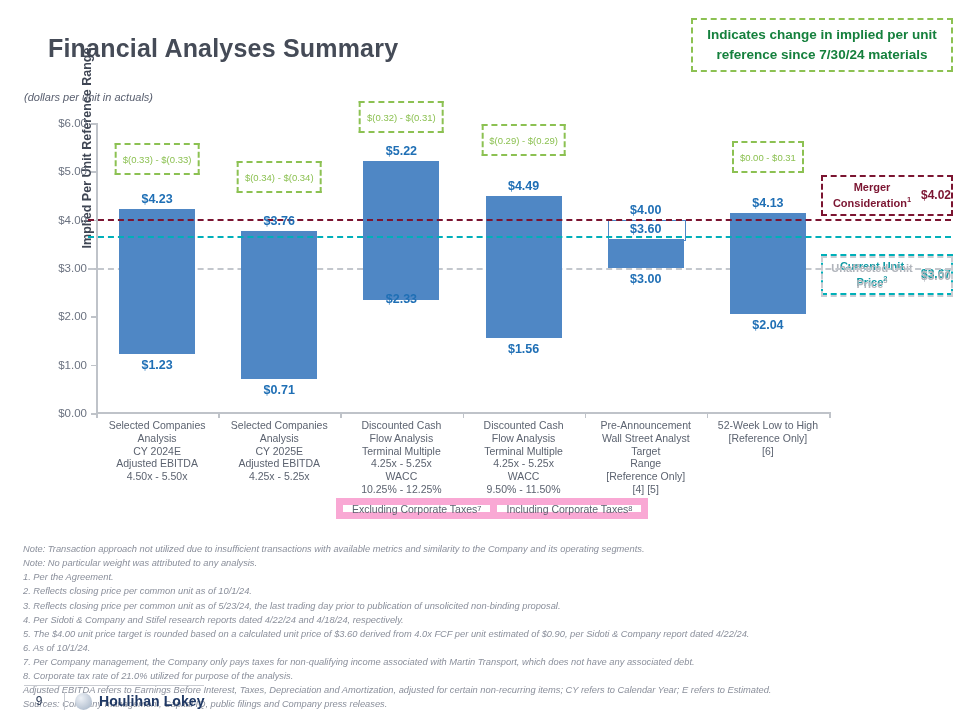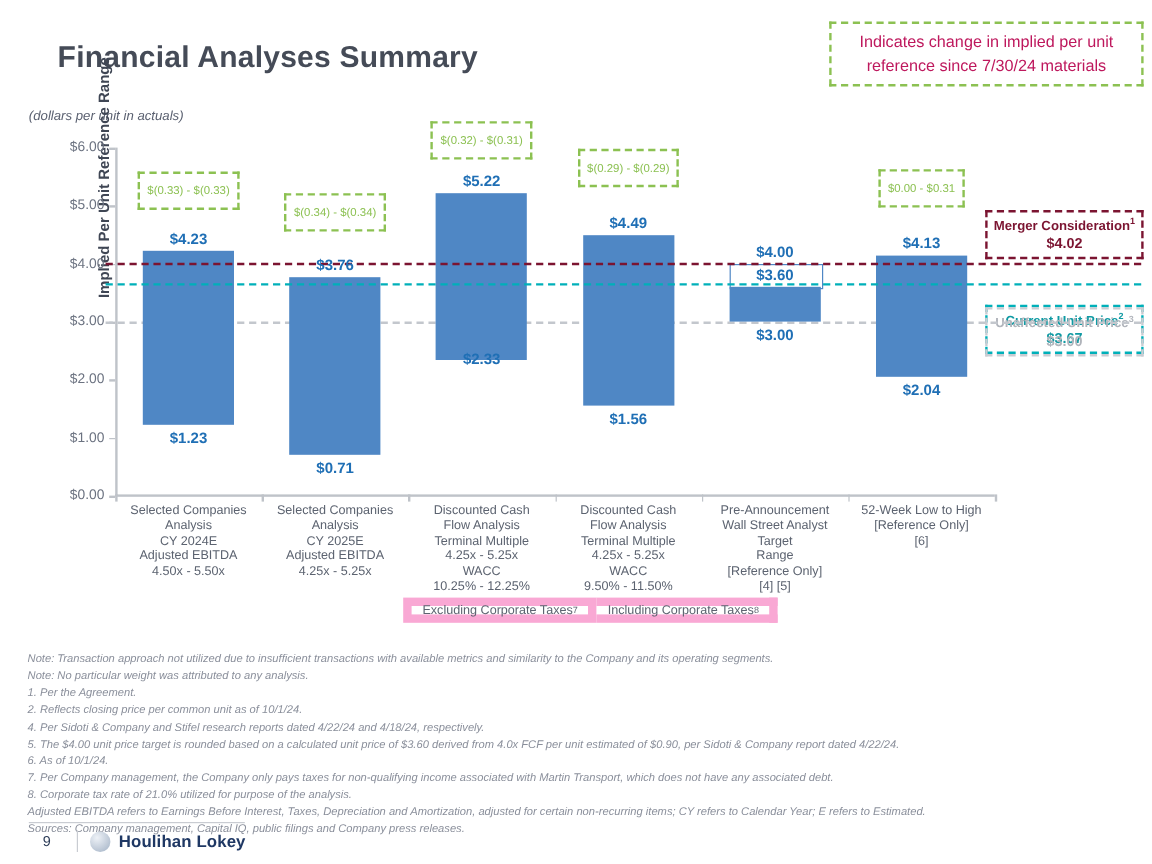--- a/index.html
+++ b/index.html
@@ -17,21 +17,21 @@
   #units-note{
     position:absolute;left:24px;top:91px;
     font-size:11px;font-style:italic;color:#5a6070;
   }
 
   
   #legend-callout{
     position:absolute;left:691px;top:18px;width:262px;height:54px;
     border:2.5px dashed #8cc152;box-sizing:border-box;
     display:flex;flex-direction:column;align-items:center;justify-content:center;
-    color:#be185d;font-size:13.5px;line-height:1.45;text-align:center;
+    color:#15803d;font-size:13.5px;line-height:1.45;text-align:center;font-weight:bold;
   }
 
   
   #plot{
     position:absolute;left:96px;top:123px;width:733px;height:290px;
   }
   #y-axis-line{position:absolute;left:96px;top:123px;width:1.5px;height:290px;background:#bfc3c9;}
   #x-axis-line{position:absolute;left:96px;top:412px;width:733px;height:1.5px;background:#bfc3c9;}
   #y-axis-title{
     position:absolute;left:-16px;top:150px;width:250px;
@@ -71,21 +71,21 @@
   .cat{
     position:absolute;top:419px;transform:translateX(-50%);
     font-size:10.5px;line-height:1.22;color:#5c6370;text-align:center;white-space:pre-line;
   }
   .xtick{position:absolute;top:412px;width:1.5px;height:6px;background:#bfc3c9;}
 
   
   .ref-box{
     position:absolute;box-sizing:border-box;
     border-width:2px;border-style:dashed;
-    display:flex;flex-direction:column;align-items:center;justify-content:center;
+    display:flex;flex-direction:row;align-items:center;justify-content:center;
     text-align:center;line-height:1.25;
   }
   #ref-merger{left:821px;top:175px;width:132px;height:41px;border-color:#7b1431;color:#7b1431;}
   #ref-current{left:821px;top:218px;width:132px;height:41px;border-color:#00b0b9;color:#0f9aa3;margin-top:36px;}
   #ref-unaffected{left:821px;top:256px;width:132px;height:41px;border-color:#c9ccd2;color:#b0b4bb;}
   .ref-box .t1{font-size:11px;font-weight:bold;}
   .ref-box .t2{font-size:12px;font-weight:bold;}
   sup{font-size:7.5px;vertical-align:super;}
 
   
@@ -250,20 +250,21 @@
         <span>Including Corporate Taxes</span>
         <sup>8</sup>
       </div>
     </div>
 
   <div id="footnotes">
       <div>Note: Transaction approach not utilized due to insufficient transactions with available metrics and similarity to the Company and its operating segments.</div>
       <div>Note: No particular weight was attributed to any analysis.</div>
       <div>1. Per the Agreement.</div>
       <div>2. Reflects closing price per common unit as of 10/1/24.</div>
+      <div>3. Reflects closing price per common unit as of 5/23/24, the last trading day prior to publication of unsolicited non-binding proposal.</div>
       <div>4. Per Sidoti &amp; Company and Stifel research reports dated 4/22/24 and 4/18/24, respectively.</div>
       <div>5. The $4.00 unit price target is rounded based on a calculated unit price of $3.60 derived from 4.0x FCF per unit estimated of $0.90, per Sidoti &amp; Company report dated 4/22/24.</div>
       <div>6. As of 10/1/24.</div>
       <div>7. Per Company management, the Company only pays taxes for non-qualifying income associated with Martin Transport, which does not have any associated debt.</div>
       <div>8. Corporate tax rate of 21.0% utilized for purpose of the analysis.</div>
       <div>Adjusted EBITDA refers to Earnings Before Interest, Taxes, Depreciation and Amortization, adjusted for certain non-recurring items; CY refers to Calendar Year; E refers to Estimated.</div>
       <div>Sources: Company management, Capital IQ, public filings and Company press releases.</div>
     </div>
 
   <div id="footer-rule"></div>

